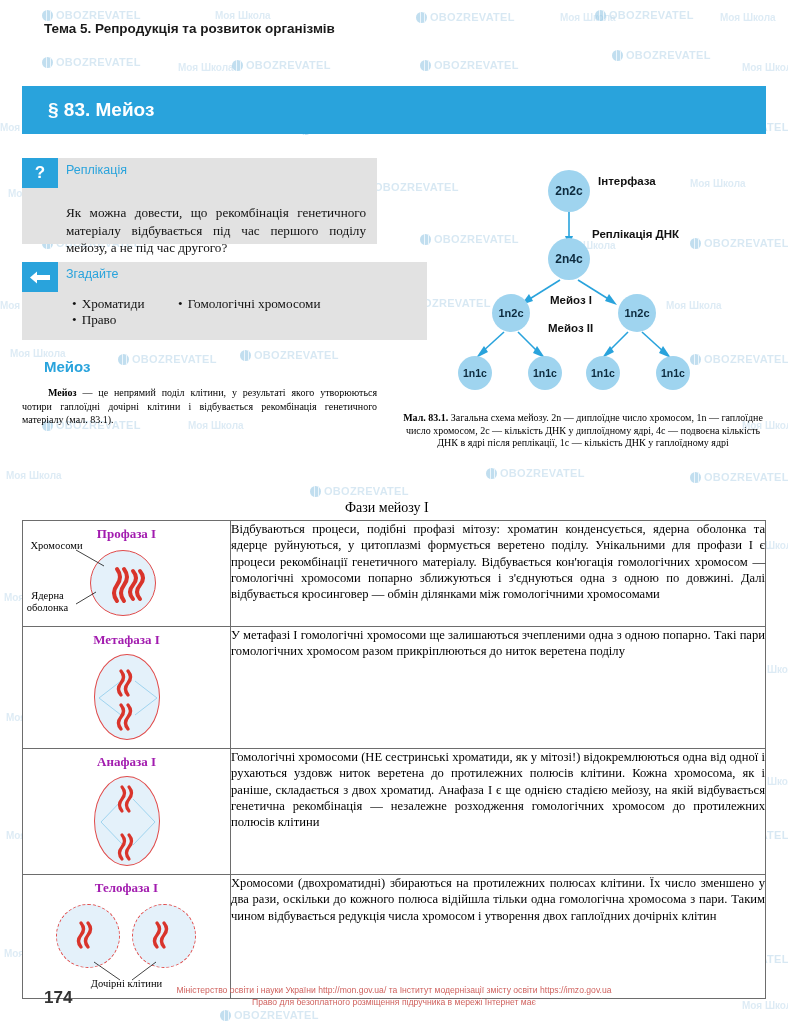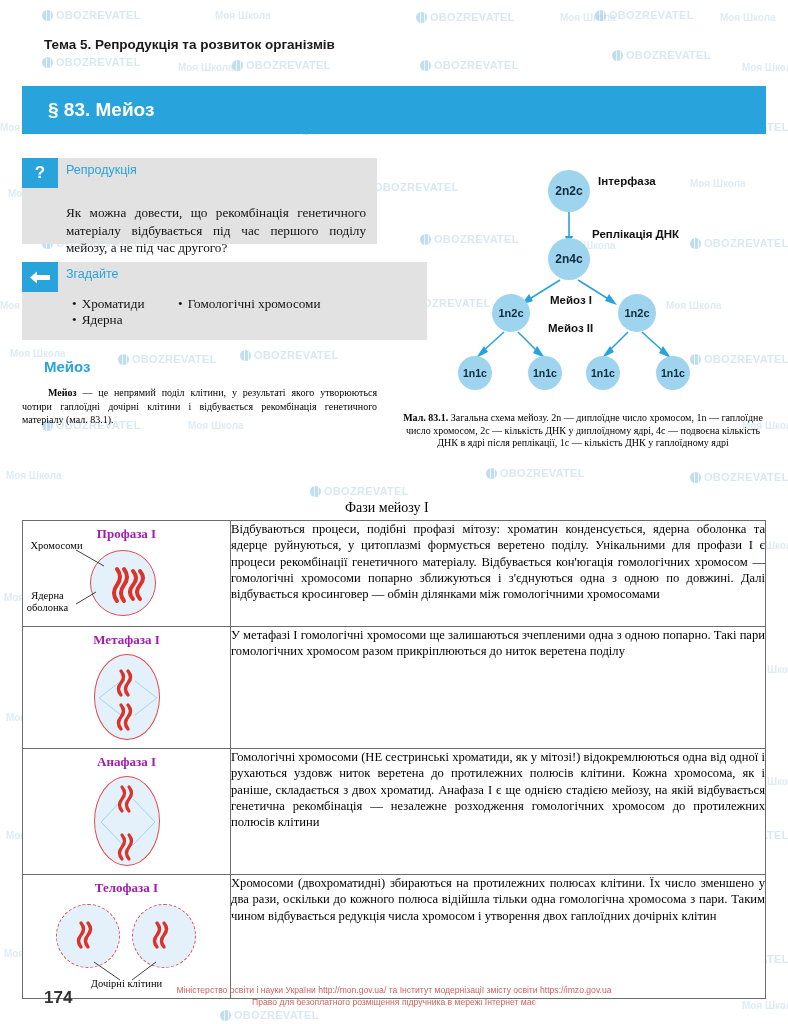--- a/index.html
+++ b/index.html
@@ -50,21 +50,21 @@
     left: 4px; top: 0;
     width: 3px; height: 11px;
     border-left: 1px solid #dff0fa;
     border-right: 1px solid #dff0fa;
   }
 
   
   .topic {
     position: absolute;
     left: 44px;
-    top: 37px;
+    top: 21px;
     font-family: "Liberation Sans", sans-serif;
     font-size: 13.5px;
     font-weight: bold;
     color: #1a1a1a;
     z-index: 10;
   }
 
   .section-bar {
     position: absolute;
     left: 22px;
@@ -421,34 +421,34 @@
   </div>
 
   <div class="topic">Тема 5. Репродукція та розвиток організмів</div>
 
   <div class="section-bar">
     <div class="stitle">§ 83. Мейоз</div>
   </div>
 
   <div class="box-think">
     <div class="badge-q">?</div>
-    <div class="box-heading">Репродукція</div>
+    <div class="box-heading">Реплікація</div>
     <div class="think-text">Як можна довести, що рекомбінація генетичного матеріалу відбувається під час першого поділу мейозу, а не під час другого?</div>
   </div>
 
   <div class="box-recall">
     <div class="badge-arrow">
       <svg width="20" height="13" viewBox="0 0 20 13">
         <path d="M0 6.5 L7 0.5 L7 4 L20 4 L20 9 L7 9 L7 12.5 Z" fill="#ffffff"></path>
       </svg>
     </div>
     <div class="box-heading">Згадайте</div>
     <div class="recall-list">
       <div class="col1 bullet">Хроматиди</div>
-      <div class="col2 bullet">Ядерна</div>
+      <div class="col2 bullet">Право</div>
       <div class="col3 bullet">Гомологічні хромосоми</div>
     </div>
   </div>
 
   <div class="sub-head">Мейоз</div>
   <div class="body-p1">
     <span class="indent"></span><b>Мейоз</b>
     <span>— це непрямий поділ клітини, у результаті якого утворюються чотири гаплоїдні дочірні клітини і відбувається рекомбінація генетичного матеріалу (мал. 83.1).</span>
   </div>
 

